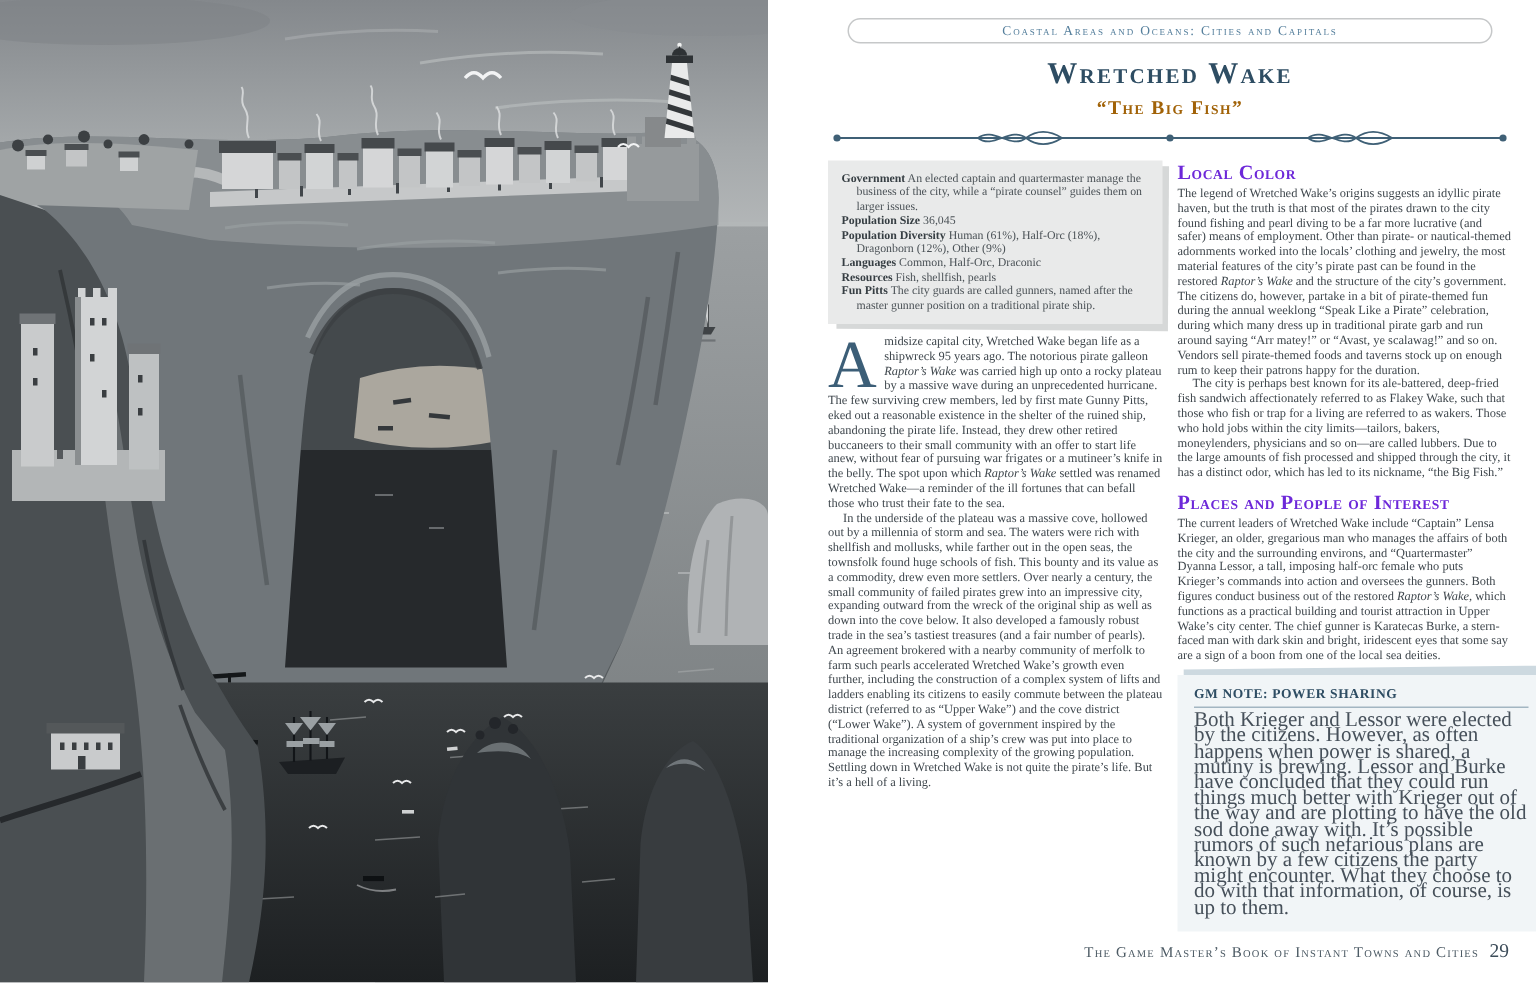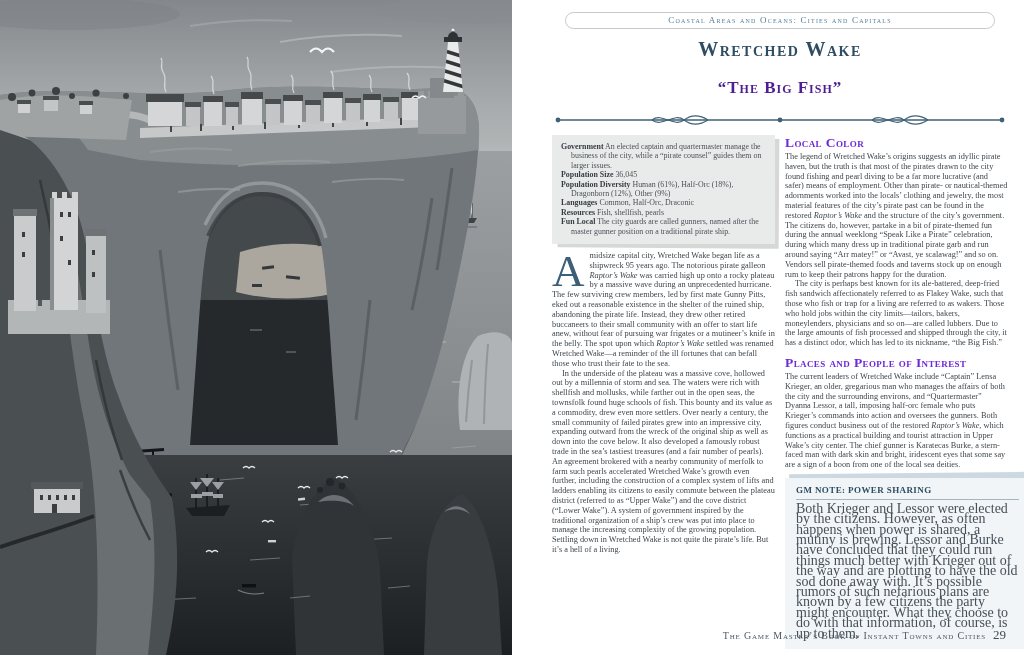--- a/index.html
+++ b/index.html
@@ -10,22 +10,22 @@
   .page-left svg{display:block;}
   .page-right{width:512px;height:655px;flex:none;position:relative;background:#ffffff;
               padding:10px 16px 0 40px;box-sizing:border-box;}
 
   
   .banner{width:428px;margin:2px auto 7px;border:1px solid #c6c8c9;border-radius:9px;
           text-align:center;padding:2px 0 3px;font-variant:small-caps;
           font-size:9px;letter-spacing:1.2px;color:#557f9c;}
   .title{margin:2px 0 0;text-align:center;font-variant:small-caps;font-weight:700;
          font-size:20px;line-height:26px;letter-spacing:1.5px;color:#2e4d63;}
-  .subtitle{margin:16px;text-align:center;font-variant:small-caps;font-weight:600;
-            font-size:17px;line-height:19px;letter-spacing:1px;color:#4c1d95;}
+  .subtitle{margin:0;text-align:center;font-variant:small-caps;font-weight:600;
+            font-size:13px;line-height:19px;letter-spacing:1px;color:#a16207;}
   .divider{display:block;margin:4px auto 8px;}
 
   
   .columns{display:flex;gap:10px;}
   .col{width:223px;flex:none;font-size:8.3px;line-height:9.8px;text-align:left;}
   .col p{margin:0;}
   .col p.ind{text-indent:10px;}
   em{font-style:italic;}
 
   
@@ -412,21 +412,21 @@
 
       <div class="col">
         <div class="infobox">
           <div class="backing"></div>
           <div class="inner">
             <div class="row"><b>Government</b><span> An elected captain and quartermaster manage the business of the city, while a “pirate counsel” guides them on larger issues.</span></div>
             <div class="row"><b>Population Size</b><span> 36,045</span></div>
             <div class="row"><b>Population Diversity</b><span> Human (61%), Half-Orc (18%), Dragonborn (12%), Other (9%)</span></div>
             <div class="row"><b>Languages</b><span> Common, Half-Orc, Draconic</span></div>
             <div class="row"><b>Resources</b><span> Fish, shellfish, pearls</span></div>
-            <div class="row"><b>Fun Local</b><span> The city guards are called gunners, named after the master gunner position on a traditional pirate ship.</span></div>
+            <div class="row"><b>Fun Pitts</b><span> The city guards are called gunners, named after the master gunner position on a traditional pirate ship.</span></div>
           </div>
         </div>
 
         <p><span class="dropcap">A</span><span><span>midsize capital city, Wretched Wake began life as a shipwreck 95 years ago. The notorious pirate galleon </span><em>Raptor’s Wake</em><span> was carried high up onto a rocky plateau by a massive wave during an unprecedented hurricane. The few surviving crew members, led by first mate Gunny Pitts, eked out a reasonable existence in the shelter of the ruined ship, abandoning the pirate life. Instead, they drew other retired buccaneers to their small community with an offer to start life anew, without fear of pursuing war frigates or a mutineer’s knife in the belly. The spot upon which </span><em>Raptor’s Wake</em><span> settled was renamed Wretched Wake—a reminder of the ill fortunes that can befall those who trust their fate to the sea.</span></span></p>
         <p class="ind">In the underside of the plateau was a massive cove, hollowed out by a millennia of storm and sea. The waters were rich with shellfish and mollusks, while farther out in the open seas, the townsfolk found huge schools of fish. This bounty and its value as a commodity, drew even more settlers. Over nearly a century, the small community of failed pirates grew into an impressive city, expanding outward from the wreck of the original ship as well as down into the cove below. It also developed a famously robust trade in the sea’s tastiest treasures (and a fair number of pearls). An agreement brokered with a nearby community of merfolk to farm such pearls accelerated Wretched Wake’s growth even further, including the construction of a complex system of lifts and ladders enabling its citizens to easily commute between the plateau district (referred to as “Upper Wake”) and the cove district (“Lower Wake”). A system of government inspired by the traditional organization of a ship’s crew was put into place to manage the increasing complexity of the growing population. Settling down in Wretched Wake is not quite the pirate’s life. But it’s a hell of a living.</p>
       </div>
 
       <div class="col">
         <h3 class="sec">Local Color</h3>
         <p><span>The legend of Wretched Wake’s origins suggests an idyllic pirate haven, but the truth is that most of the pirates drawn to the city found fishing and pearl diving to be a far more lucrative (and safer) means of employment. Other than pirate- or nautical-themed adornments worked into the locals’ clothing and jewelry, the most material features of the city’s pirate past can be found in the restored </span><em>Raptor’s Wake</em><span> and the structure of the city’s government. The citizens do, however, partake in a bit of pirate-themed fun during the annual weeklong “Speak Like a Pirate” celebration, during which many dress up in traditional pirate garb and run around saying “Arr matey!” or “Avast, ye scalawag!” and so on. Vendors sell pirate-themed foods and taverns stock up on enough rum to keep their patrons happy for the duration.</span></p>

